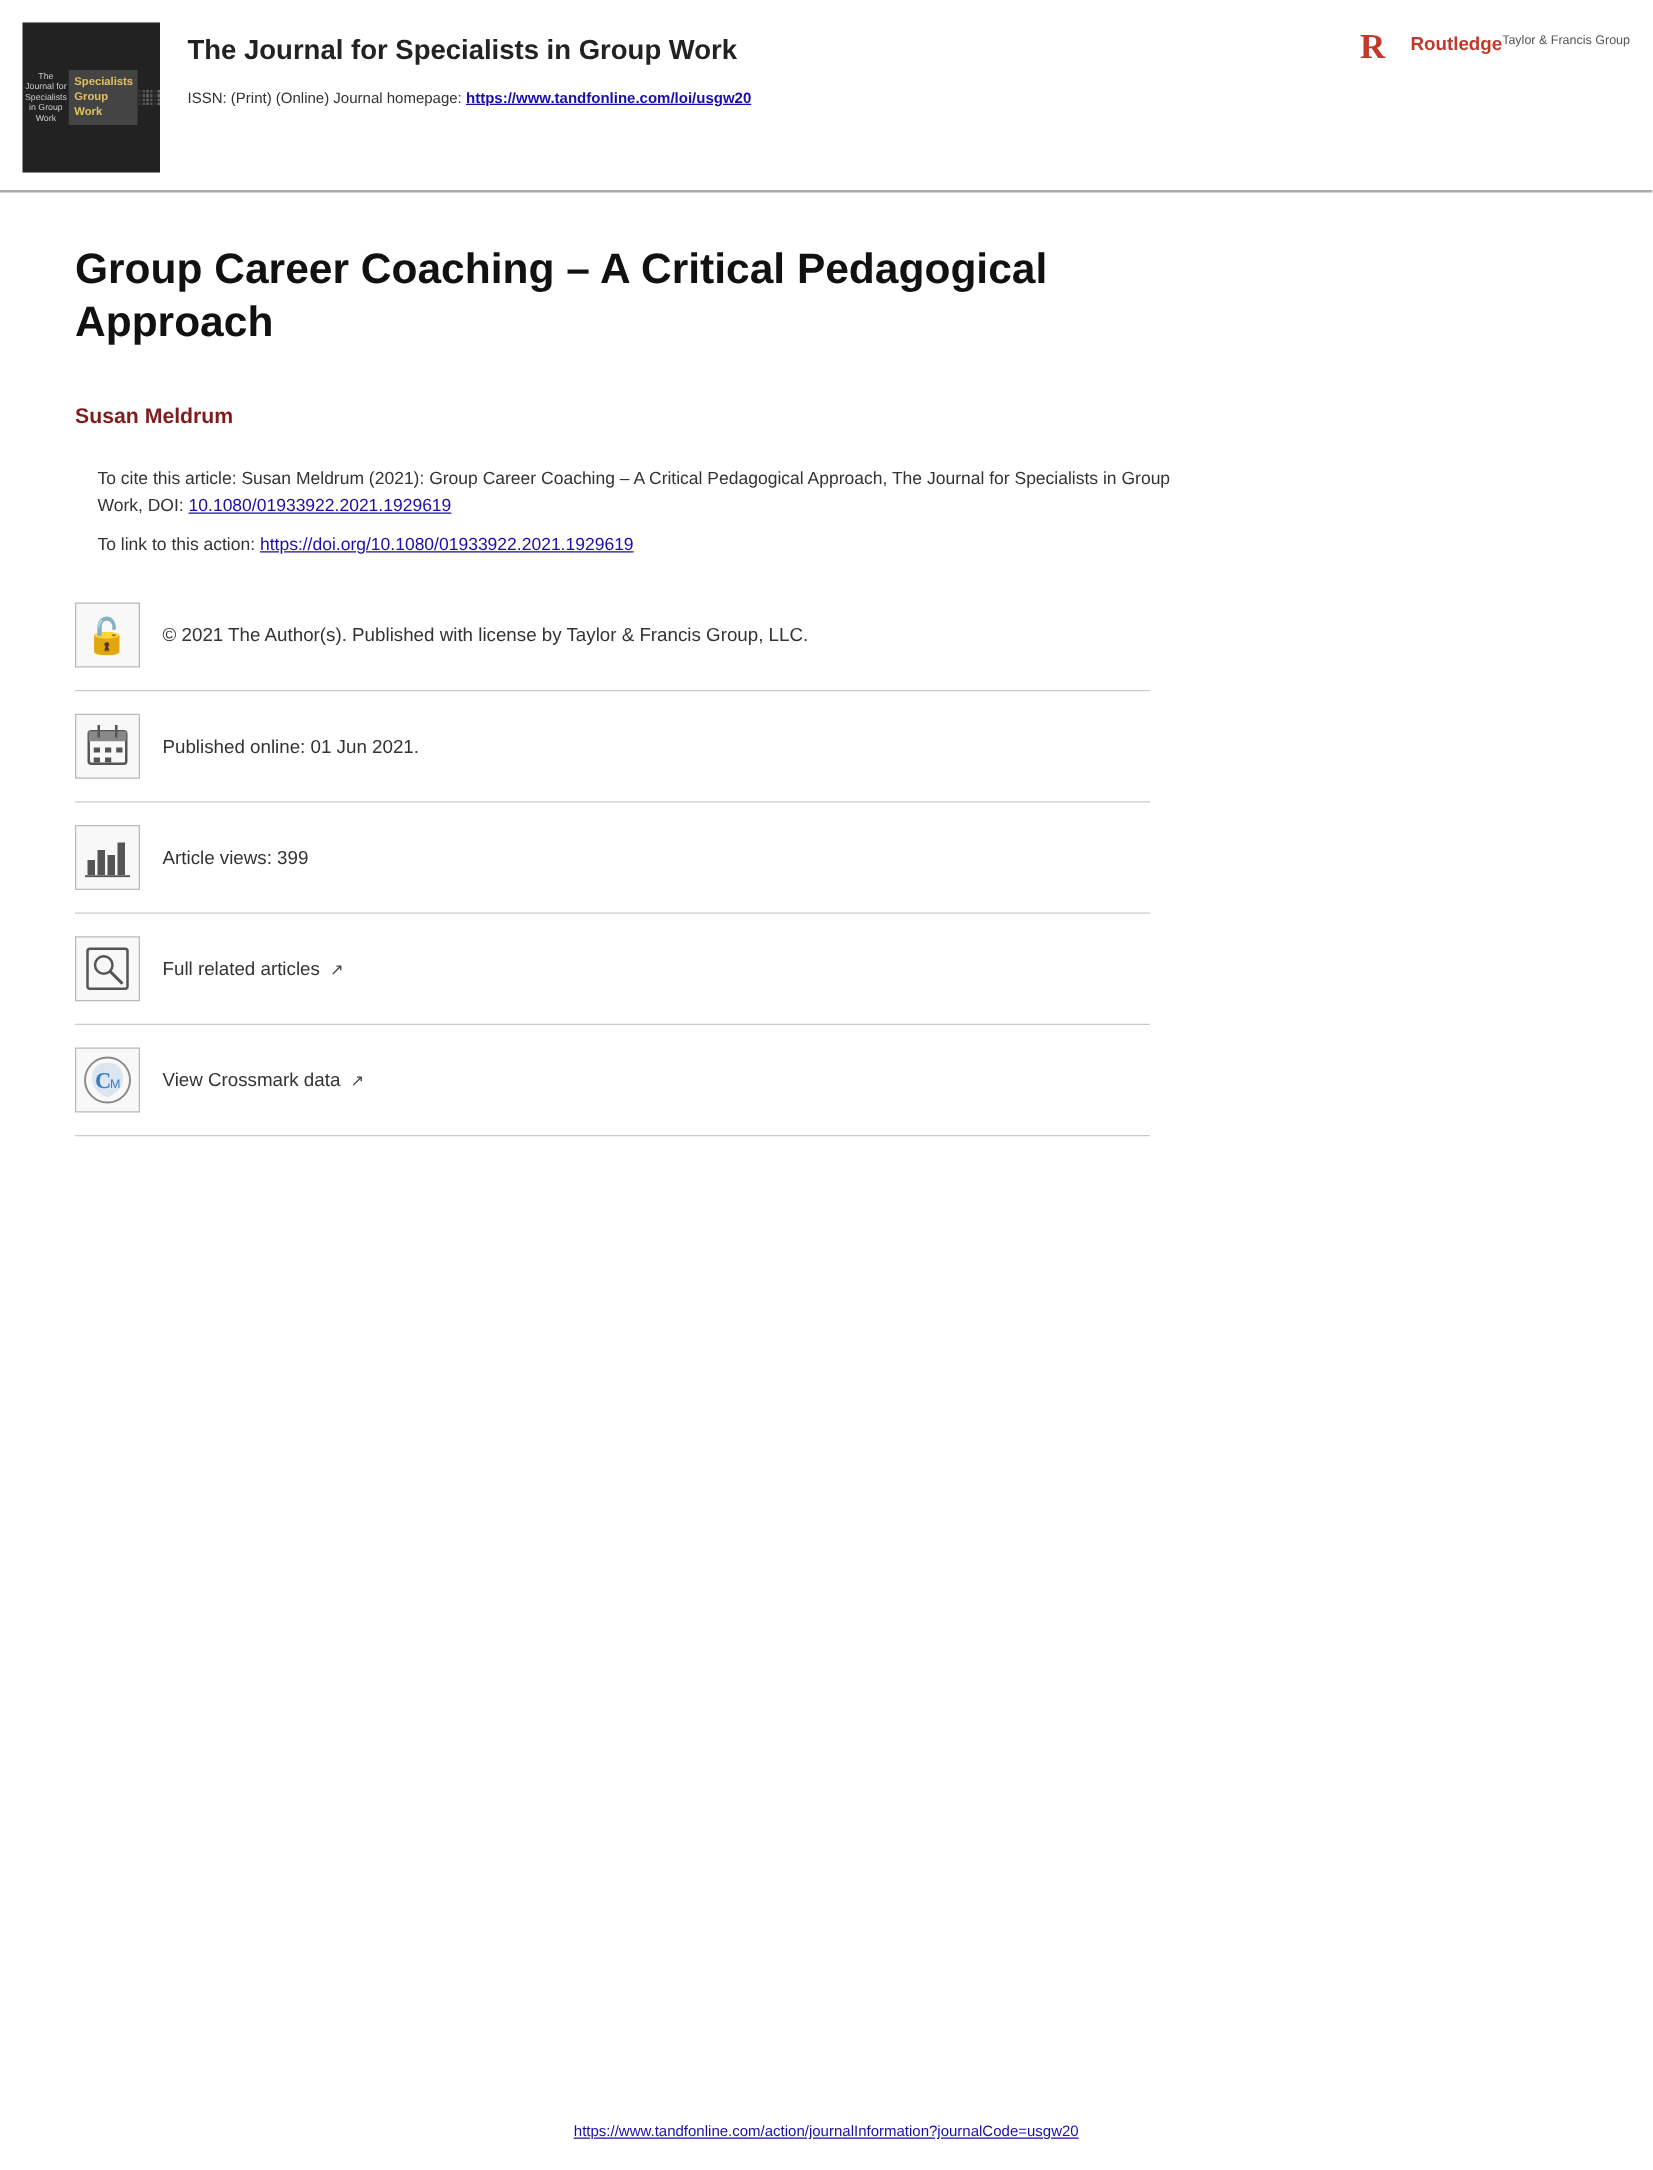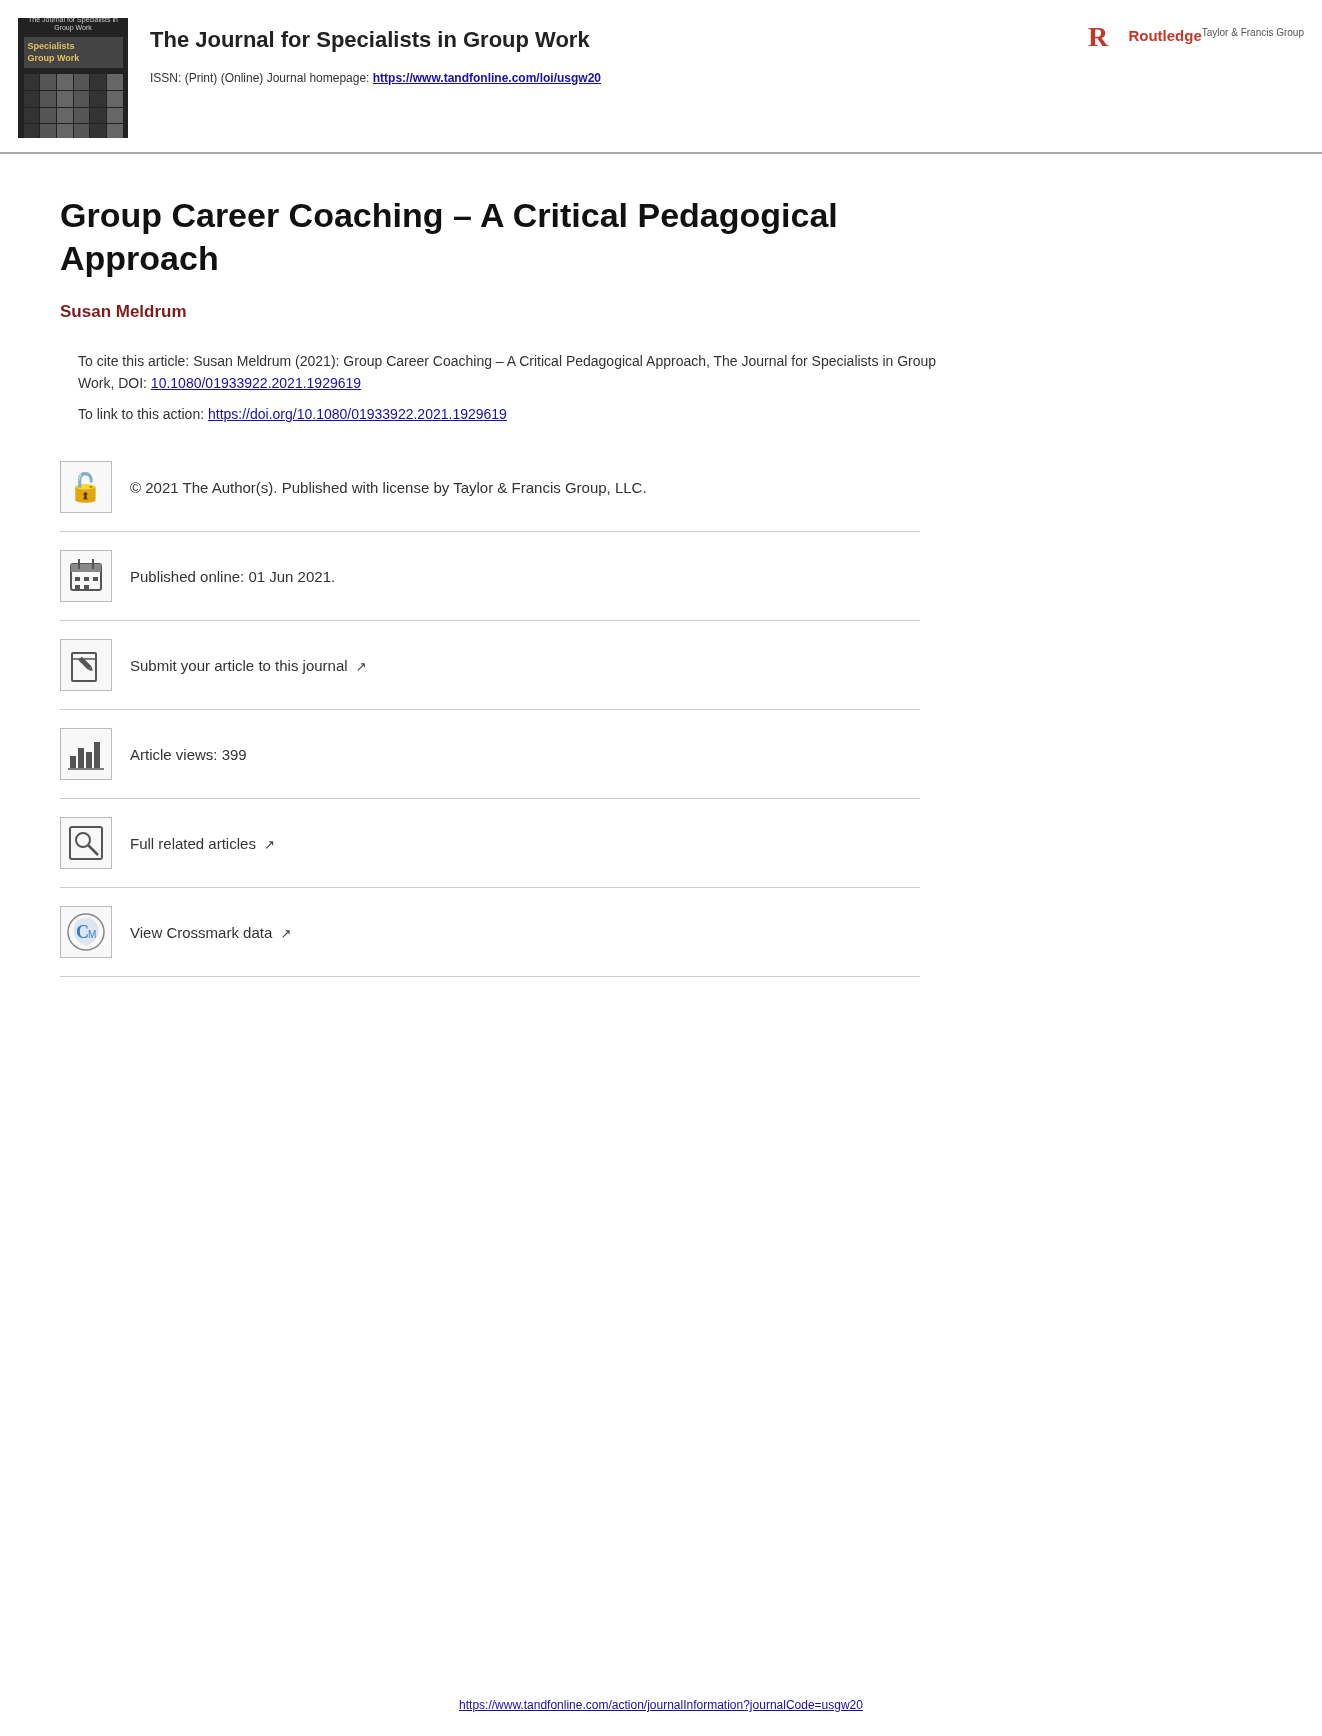--- a/index.html
+++ b/index.html
@@ -36,21 +36,20 @@
       margin-right: 22px;
       background: #222;
       overflow: hidden;
       position: relative;
     }
 
     .journal-cover-inner {
       width: 100%;
       height: 100%;
       display: flex;
-      flex-direction: column;
       align-items: center;
       justify-content: center;
       border-radius: 24px;
     }
 
     
     .cover-top-text {
       font-size: 7px;
       color: #ccc;
       text-align: center;
@@ -143,21 +142,21 @@
     
     .main-content {
       padding: 40px 60px 40px 60px;
     }
 
     .article-title {
       font-size: 34px;
       font-weight: bold;
       color: #111;
       line-height: 1.25;
-      margin-bottom: 23px;
+      margin-bottom: 44px;
       max-width: 860px;
     }
 
     .author-name {
       font-size: 17px;
       font-weight: bold;
       color: #7f1d1d;
       margin-bottom: 28px;
     }
 
@@ -342,39 +341,20 @@
             <rect x="24" y="18" width="5" height="4" fill="#555"></rect>
             <rect x="6" y="26" width="5" height="4" fill="#555"></rect>
             <rect x="15" y="26" width="5" height="4" fill="#555"></rect>
           </svg>
         </div>
         <div class="action-text">
           <span>Published online: 01 Jun 2021.</span>
         </div>
       </div>
 
-      <div class="action-row">
-        <div class="action-icon-box">
-          <svg width="36" height="36" viewBox="0 0 36 36" xmlns="http://www.w3.org/2000/svg">
-            <rect x="4" y="6" width="24" height="28" rx="1" fill="none" stroke="#555" stroke-width="2"></rect>
-            <line x1="4" y1="12" x2="28" y2="12" stroke="#555" stroke-width="1.5"></line>
-
-            <g transform="translate(18,18) rotate(-45)">
-              <rect x="-2" y="-9" width="5" height="14" rx="1" fill="#555"></rect>
-              <polygon points="-2,5 3,5 0.5,9" fill="#555"></polygon>
-            </g>
-          </svg>
-        </div>
-        <div class="action-text">
-          <a class="action-link" href="#">
-            <span>Submit your article to this journal</span>
-            <span class="ext-icon">↗</span>
-          </a>
-        </div>
-      </div>
 
       <div class="action-row">
         <div class="action-icon-box">
           <svg width="36" height="32" viewBox="0 0 36 32" xmlns="http://www.w3.org/2000/svg">
             <rect x="2" y="18" width="6" height="12" fill="#555"></rect>
             <rect x="10" y="10" width="6" height="20" fill="#555"></rect>
             <rect x="18" y="14" width="6" height="16" fill="#555"></rect>
             <rect x="26" y="4" width="6" height="26" fill="#555"></rect>
             <line x1="0" y1="31" x2="36" y2="31" stroke="#555" stroke-width="1.5"></line>
           </svg>

